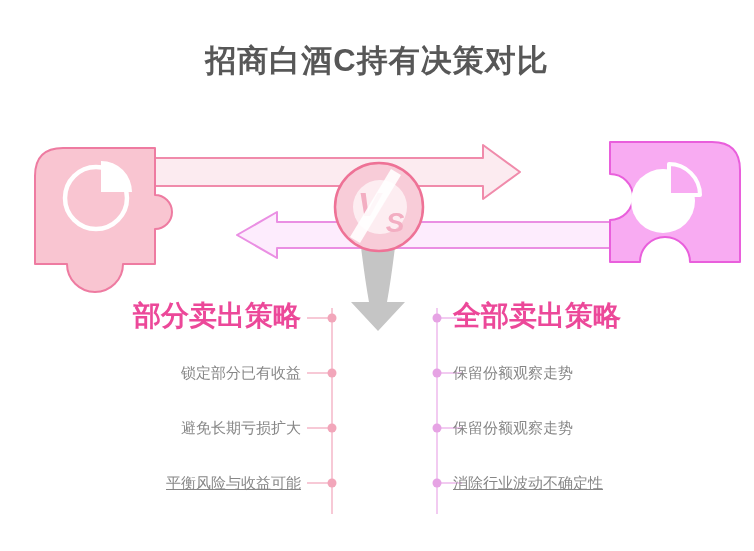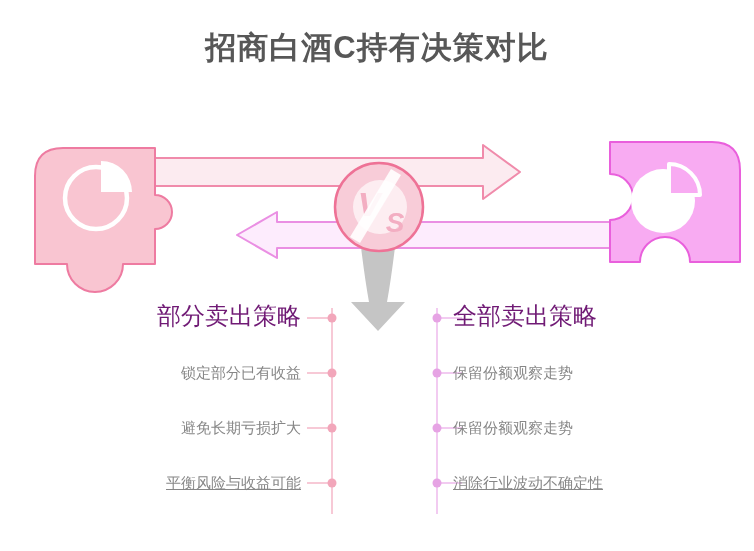--- a/index.html
+++ b/index.html
@@ -2,25 +2,25 @@
 <html><head>
 <meta charset="utf-8">
 <style>
   html,body{margin:0;padding:0;background:#ffffff;}
   #canvas{
     position:relative;width:754px;height:551px;background:#ffffff;overflow:hidden;
     font-family:"Liberation Sans","DejaVu Sans",sans-serif;
   }
   #diagram{position:absolute;left:0;top:0;}
   .title{
-    position:absolute;top:27px;left:0;right:0;text-align:center;
+    position:absolute;top:40px;left:0;right:0;text-align:center;
     font-size:31px;font-weight:bold;color:#575757;letter-spacing:1px;
   }
   .heading{
-    position:absolute;font-size:24px;font-weight:normal;color:#701a75;
+    position:absolute;font-size:28px;font-weight:bold;color:#ec4899;
     line-height:26px;white-space:nowrap;
   }
   .item{
     position:absolute;font-size:15px;color:#878787;line-height:22px;white-space:nowrap;
   }
   .col-left{right:453px;text-align:right;}
   .col-right{left:453px;text-align:center;}
   .hl{top:303px;}
   .i1{top:362px;} .i2{top:417px;} .i3{top:472px;text-decoration:underline;}
 </style>

